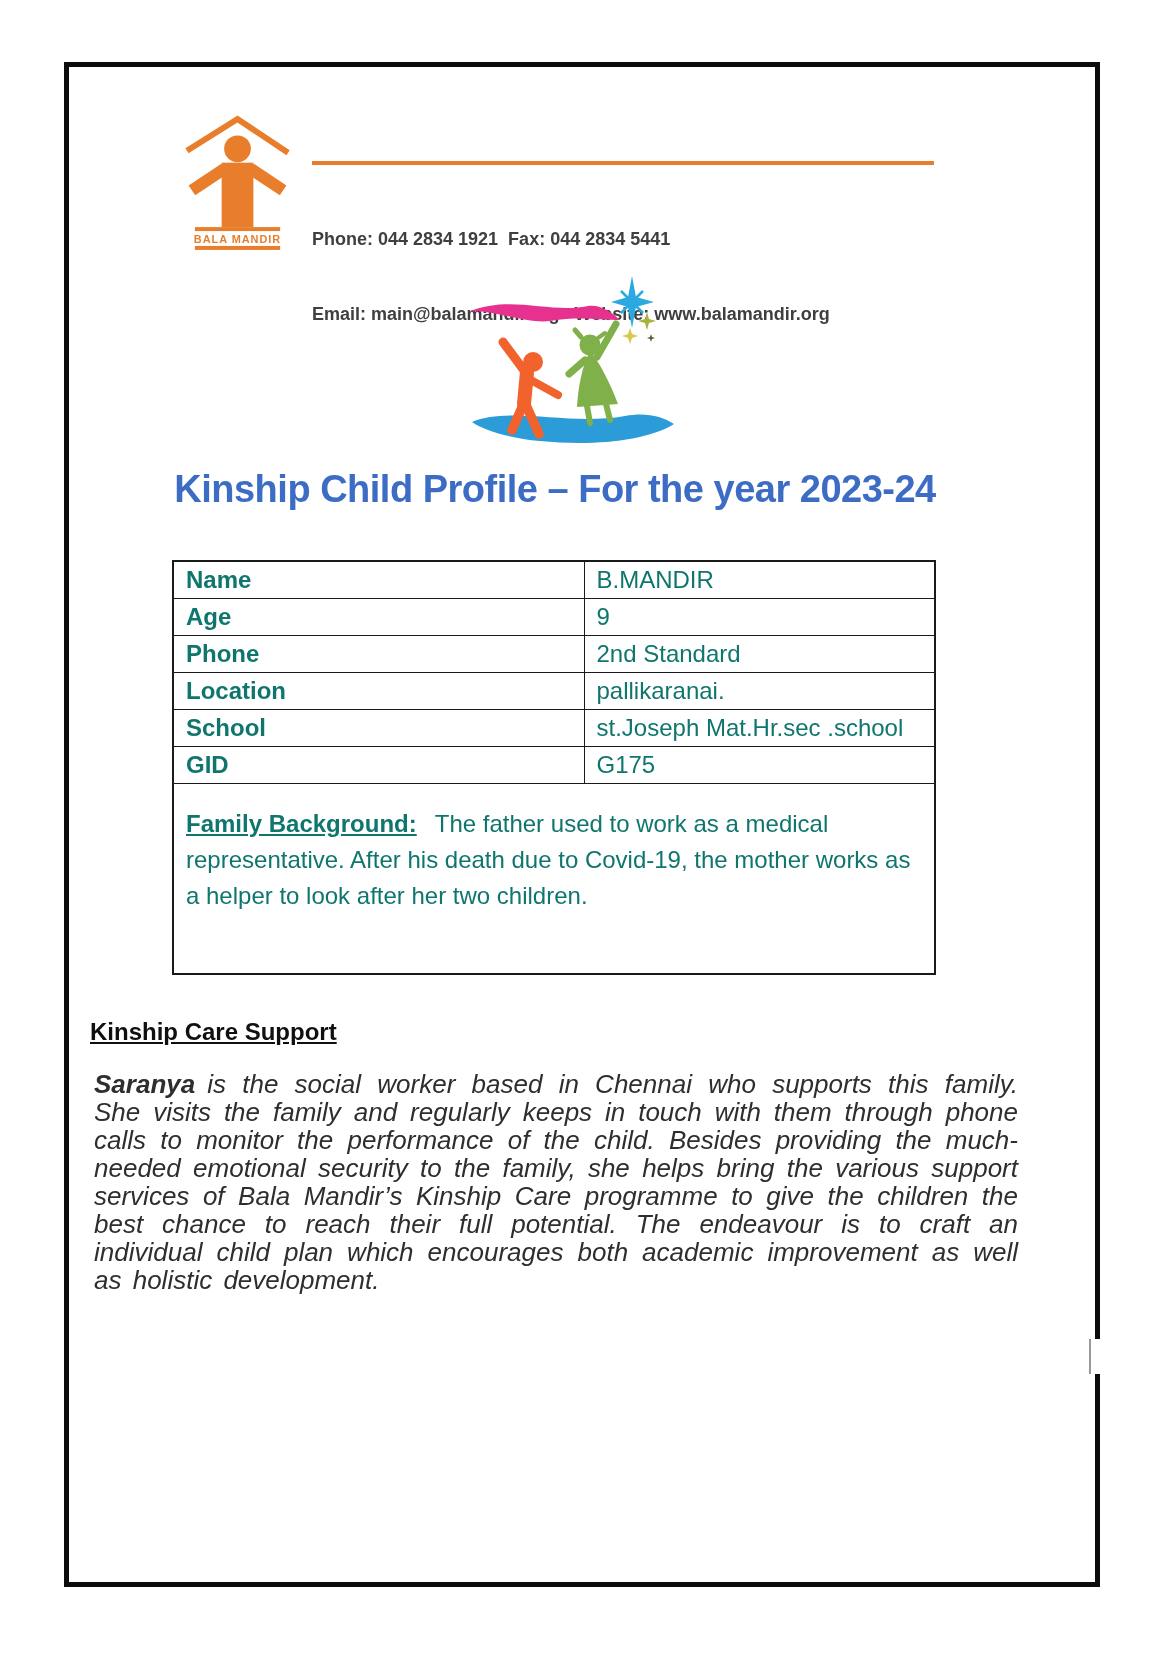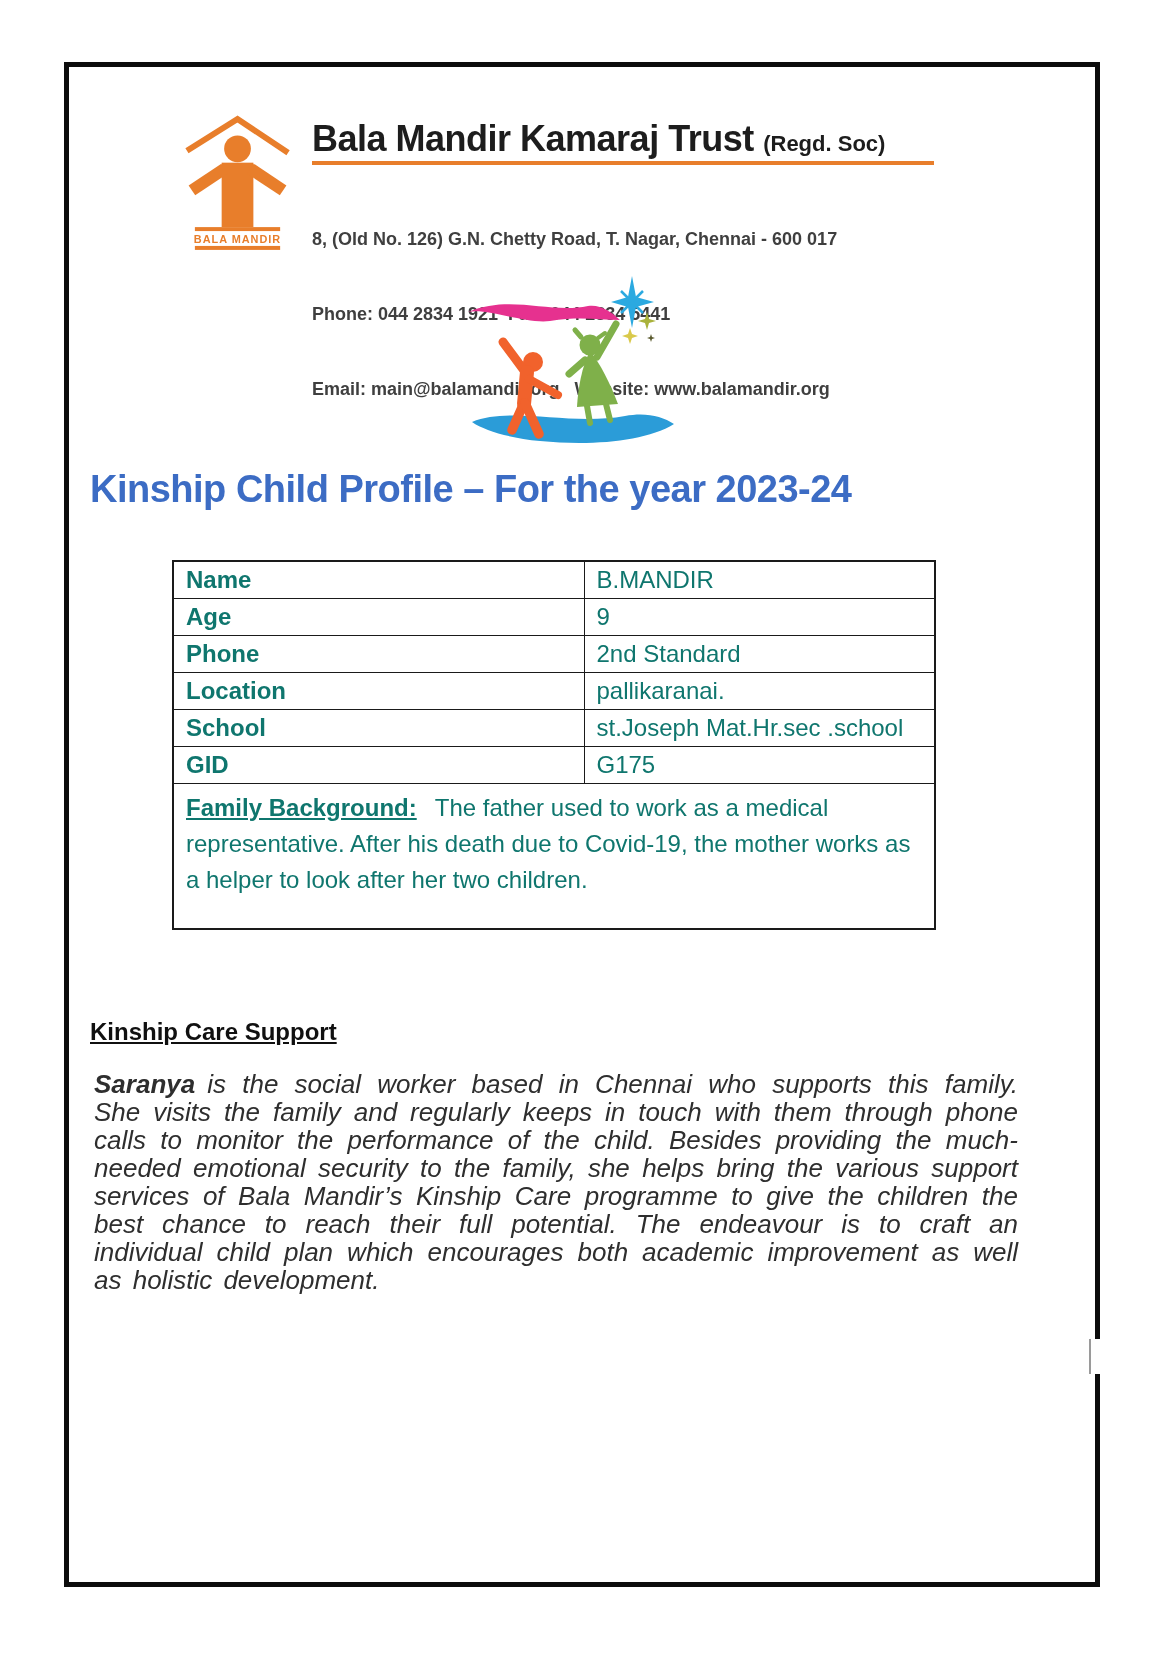--- a/index.html
+++ b/index.html
@@ -11,30 +11,30 @@
   .lh-logo{position:absolute;left:182px;top:110px;width:114px;height:144px;}
   .org-name{position:absolute;left:312px;top:118px;width:660px;font-size:36px;font-weight:bold;
         color:#1d1d1d;letter-spacing:-0.5px;white-space:nowrap;}
   .org-regd{font-size:22px;font-weight:bold;letter-spacing:0;}
   .org-rule{position:absolute;left:312px;top:161px;width:622px;height:4px;background:#E87E2B;}
   .lh-address{position:absolute;left:312px;top:177px;width:680px;font-size:18px;font-weight:bold;
         color:#3f3f3f;line-height:25px;white-space:pre-wrap;}
   
   .center-logo{position:absolute;left:430px;top:258px;width:280px;height:200px;}
   
-  .doc-title{position:absolute;left:90px;top:468px;width:930px;text-align:left;
+  .doc-title{position:absolute;left:90px;top:468px;width:930px;text-align:center;
         font-size:38px;font-weight:bold;color:#3C6CC4;letter-spacing:-0.5px;white-space:nowrap;}
   
   .profile-table{position:absolute;left:172px;top:560px;width:764px;border-collapse:collapse;
         font-size:24px;color:#0f766e;}
   .profile-table td{border:1px solid #1a1a1a;padding:3px 12px;height:37px;box-sizing:border-box;
         vertical-align:middle;}
   .profile-table{border:2px solid #1a1a1a;}
   .profile-table td.lbl{width:411px;font-weight:bold;}
-  .profile-table td.fb{height:146px;vertical-align:top;padding-top:6px;line-height:36px;}
+  .profile-table td.fb{height:191px;vertical-align:top;padding-top:22px;line-height:36px;}
   .fb-label{font-weight:bold;text-decoration:underline;margin-right:18px;}
   
   .section-heading{position:absolute;left:90px;top:1018px;width:930px;
         font-size:24px;font-weight:bold;text-decoration:underline;color:#101010;}
   .kinship-para{position:absolute;left:94px;top:1070px;width:924px;font-size:26px;
         font-style:italic;color:#2e2e2e;line-height:28px;text-align:justify;word-spacing:4px;margin:0;}
   .kinship-lead{font-weight:bold;margin-right:12px;}
   
   .border-notch{position:absolute;left:1089px;top:1339px;width:14px;height:35px;background:#ffffff;
         border-left:2px solid #9a9a9a;}
@@ -51,27 +51,22 @@
       <circle cx="56" cy="39" r="13.5" fill="#E87E2B" stroke="none"></circle>
       <rect x="40" y="53" width="32" height="65" fill="#E87E2B" stroke="none"></rect>
       <line x1="43" y1="59" x2="10" y2="81" stroke-width="12"></line>
       <line x1="69" y1="59" x2="102" y2="81" stroke-width="12"></line>
       <rect x="13" y="118" width="86" height="4" fill="#E87E2B" stroke="none"></rect>
       <rect x="13" y="137" width="86" height="4" fill="#E87E2B" stroke="none"></rect>
     </g>
     <text x="56" y="134" text-anchor="middle" font-size="11" font-weight="bold" fill="#E87E2B" letter-spacing="1">BALA MANDIR</text>
   </svg>
 
-  <div class="org-name">
-    <span>Bala Mandir Kamaraj Trust</span>
-    <span class="org-regd">(Regd. Soc)</span>
-  </div>
   <div class="org-rule"></div>
   <div class="lh-address">
-    <div>8, (Old No. 126) G.N. Chetty Road, T. Nagar, Chennai - 600 017</div>
     <div>Phone: 044 2834 1921  Fax: 044 2834 5441</div>
     <div>Email: main@balamandir.org   Website: www.balamandir.org</div>
   </div>
 
   <svg class="center-logo" viewBox="0 0 280 200">
     <path d="M38,54 C80,36 120,56 158,48 C170,46 182,54 190,62 C170,62 150,58 120,63 C95,66 58,50 38,54 Z" fill="#E6318F"></path>
     <path d="M42,164 C80,148 140,168 195,158 C215,154 232,158 244,166 C215,184 160,188 110,183 C80,180 55,173 42,164 Z" fill="#2B9CD8"></path>
     <g stroke="#F1622C" fill="#F1622C" stroke-linecap="round">
       <circle cx="103" cy="104" r="10" stroke="none"></circle>
       <path d="M73,84 L96,115" stroke-width="9" fill="none"></path>

